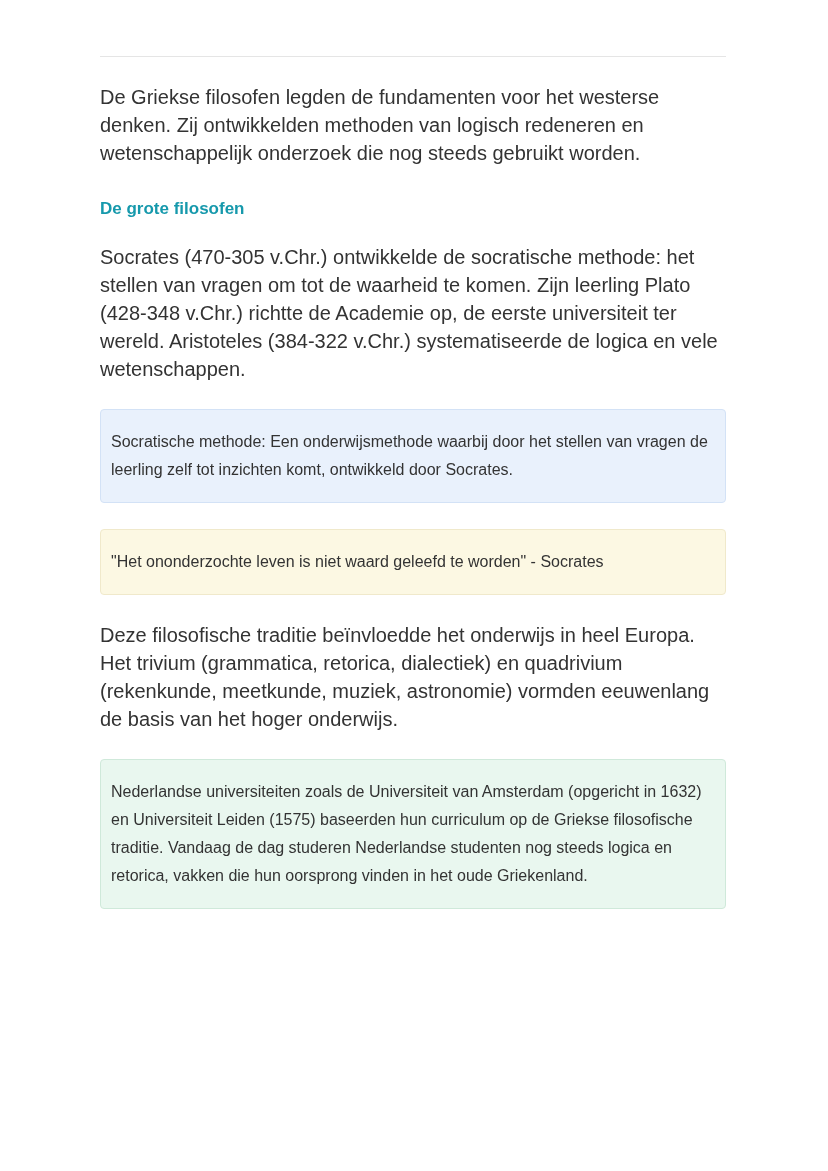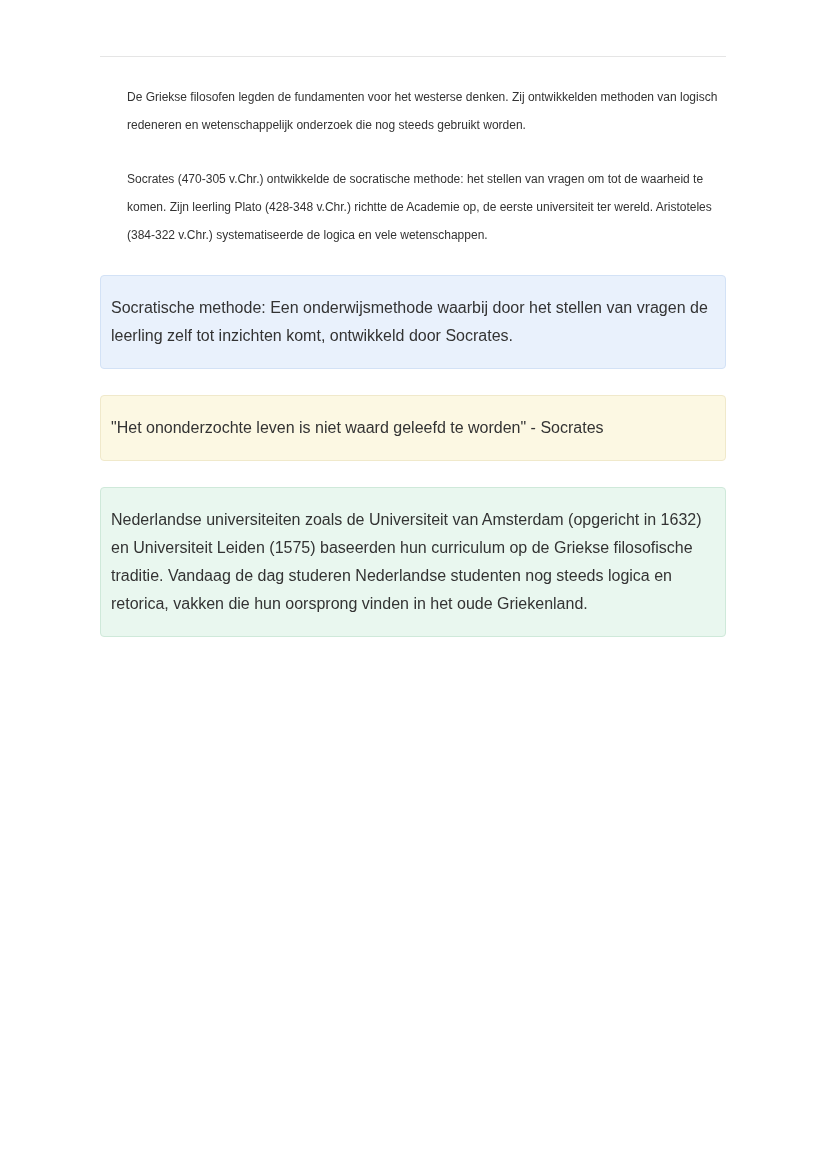--- a/index.html
+++ b/index.html
@@ -27,24 +27,23 @@
     letter-spacing: 0.1px;
     margin-bottom: 2px;
   }
   hr.title-divider {
     border: none;
     border-top: 1px solid #e5e5e5;
     margin: 0 0 26px 0;
   }
   p.body {
     color: var(--body-text, #333333);
-    font-size: 12px;
+    font-size: 20px;
     line-height: 28px;
     margin-bottom: 26px;
-    margin-left: 27px;
   }
   h2.section {
     color: var(--heading, #1699ac);
     font-size: 17px;
     font-weight: 700;
     margin: 32px 0 24px 0;
   }
   .box {
     border-radius: 4px;
     border: 1px solid transparent;
@@ -73,30 +72,32 @@
 <body>
 
 <div class="page">
   <div class="content">
 
 
     <hr class="title-divider">
 
     <p class="body">De Griekse filosofen legden de fundamenten voor het westerse denken. Zij ontwikkelden methoden van logisch redeneren en wetenschappelijk onderzoek die nog steeds gebruikt worden.</p>
 
+    <h2 class="section">De grote filosofen</h2>
 
     <p class="body">Socrates (470-305 v.Chr.) ontwikkelde de socratische methode: het stellen van vragen om tot de waarheid te komen. Zijn leerling Plato (428-348 v.Chr.) richtte de Academie op, de eerste universiteit ter wereld. Aristoteles (384-322 v.Chr.) systematiseerde de logica en vele wetenschappen.</p>
 
     <div class="box box-definition">
       <p>Socratische methode: Een onderwijsmethode waarbij door het stellen van vragen de leerling zelf tot inzichten komt, ontwikkeld door Socrates.</p>
     </div>
 
     <div class="box box-quote">
       <p>"Het ononderzochte leven is niet waard geleefd te worden" - Socrates</p>
     </div>
 
+    <p class="body">Deze filosofische traditie beïnvloedde het onderwijs in heel Europa. Het trivium (grammatica, retorica, dialectiek) en quadrivium (rekenkunde, meetkunde, muziek, astronomie) vormden eeuwenlang de basis van het hoger onderwijs.</p>
 
     <div class="box box-dutch">
       <p>Nederlandse universiteiten zoals de Universiteit van Amsterdam (opgericht in 1632) en Universiteit Leiden (1575) baseerden hun curriculum op de Griekse filosofische traditie. Vandaag de dag studeren Nederlandse studenten nog steeds logica en retorica, vakken die hun oorsprong vinden in het oude Griekenland.</p>
     </div>
 
   </div>
 </div>
 
 </body></html>

